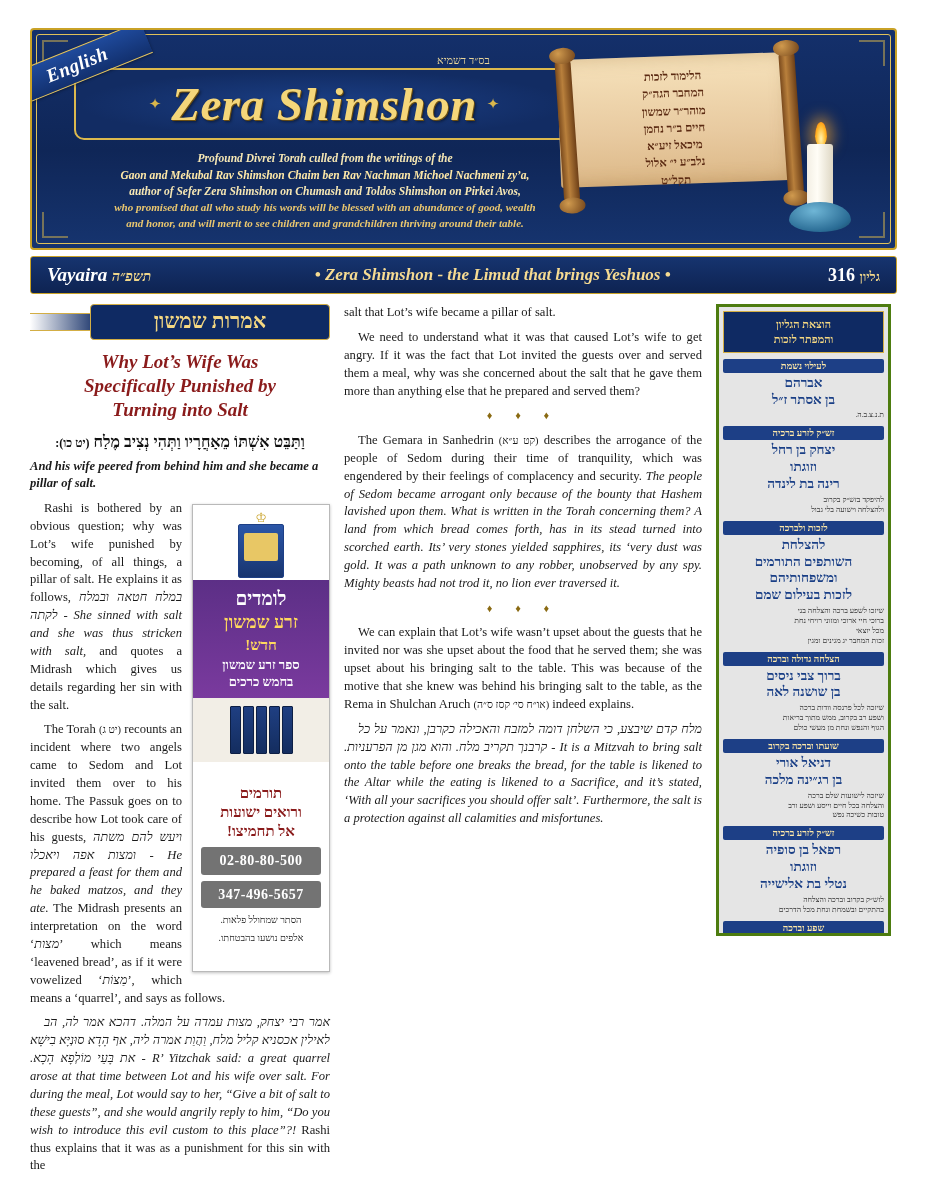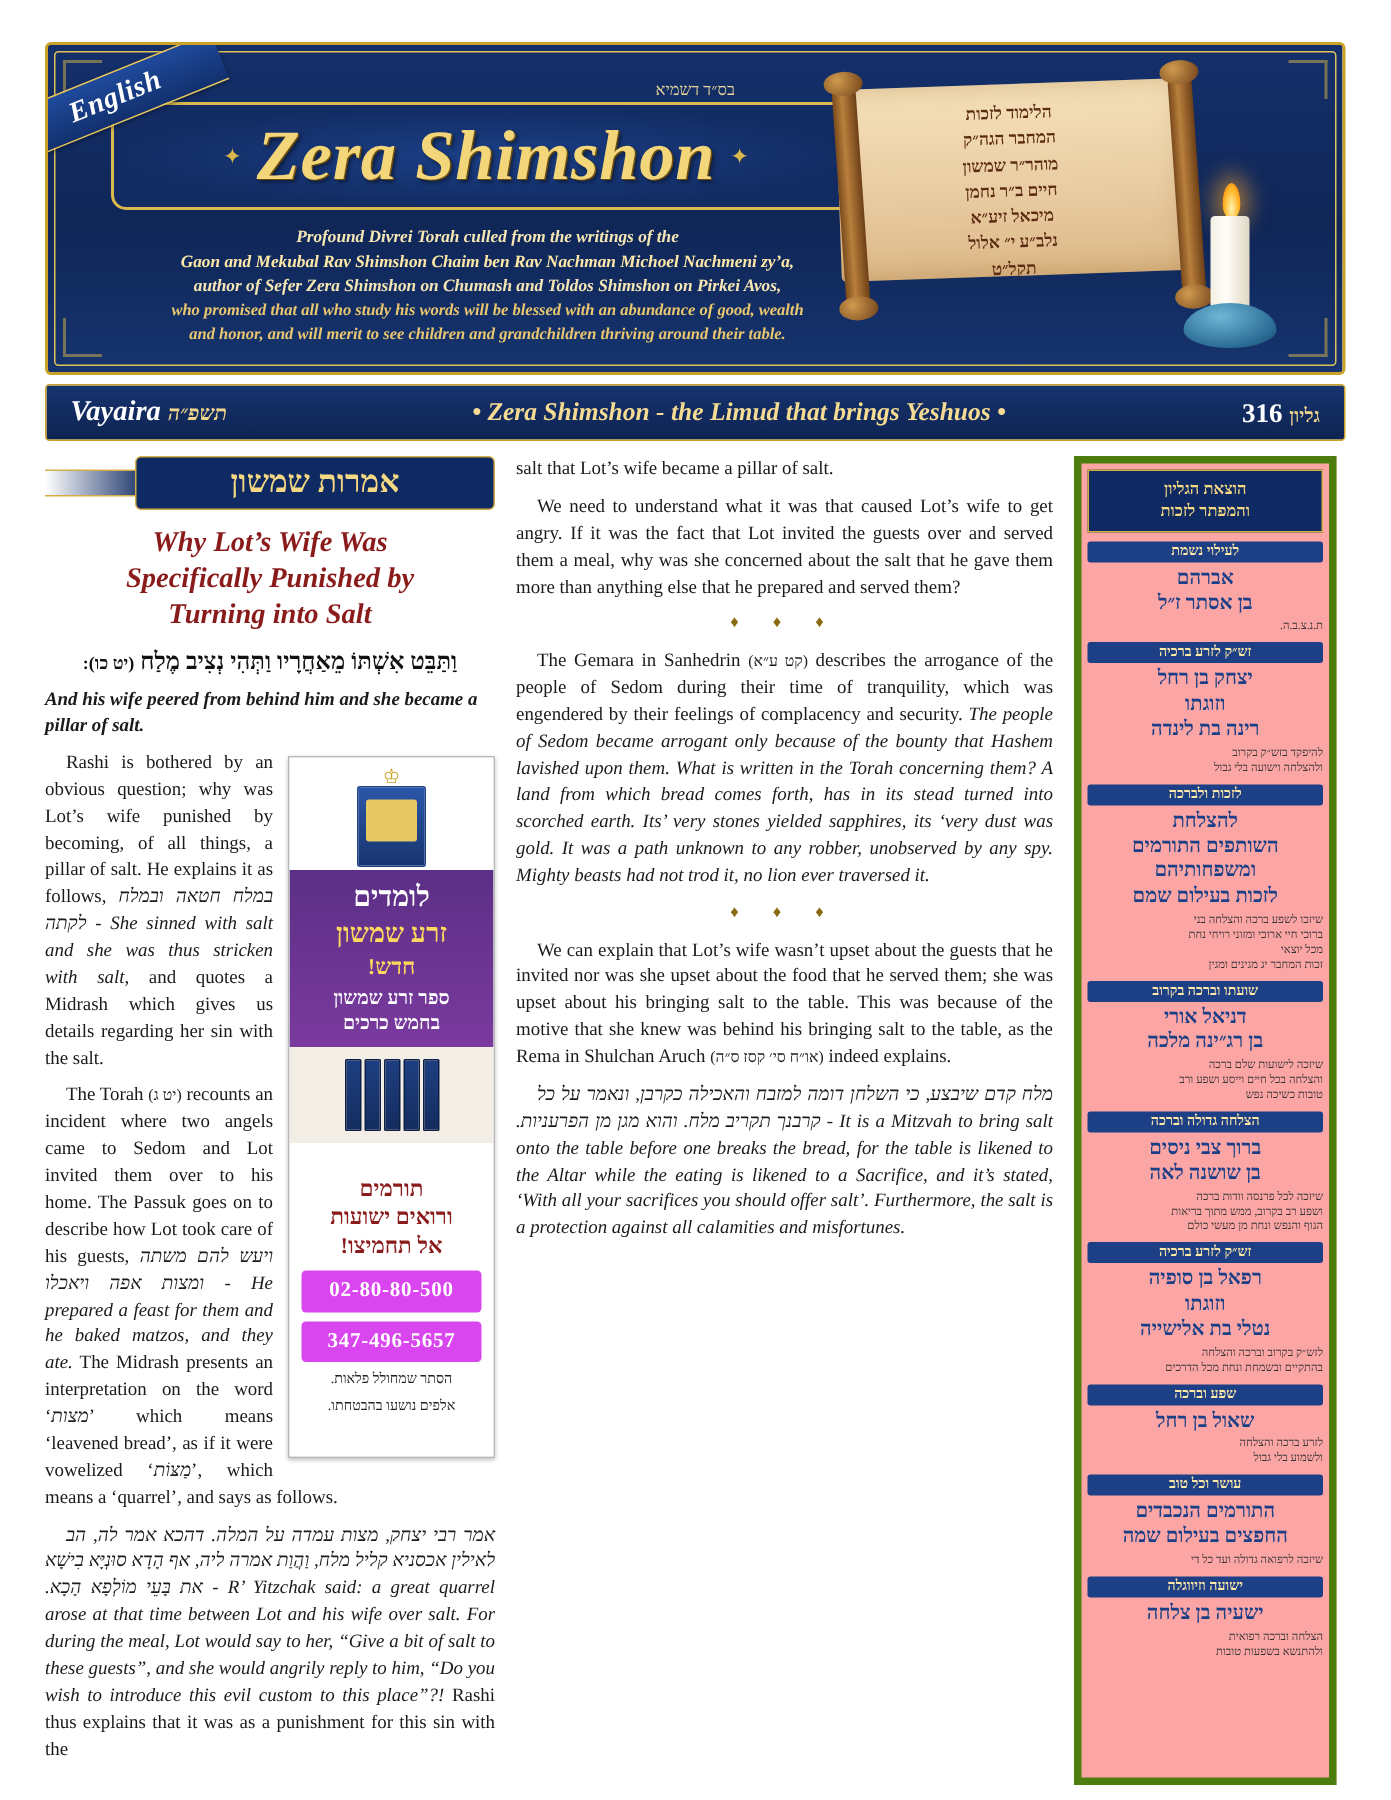--- a/index.html
+++ b/index.html
@@ -219,31 +219,31 @@
     background:#f2eee6; padding:8px 6px; display:flex; gap:2px; justify-content:center;
   }
   .ad-shelf i {
     display:block; width:11px; height:48px; border-radius:1px;
     background:linear-gradient(180deg,#1f3f82,#142d5f);
     border:1px solid #0d1f45;
   }
   .ad-bottom { background:#ffffff; padding:22px 4px; direction:rtl;}
   .ad-bottom .t1 { color:#8a1b1b; font-size:15px; font-weight:bold; line-height:1.25;}
   .ad-phone {
-    background:#d946ef; color:#fff; font-weight:bold; font-size:14px;
+    background:#737373; color:#fff; font-weight:bold; font-size:14px;
     padding:4px 2px; margin:6px 4px; border-radius:3px; letter-spacing:.5px;
   }
   .ad-foot { font-size:9.5px; direction:rtl; color:#222; padding:0 4px 5px; line-height:1.3;}
 
   .diamonds { text-align:center; color:#8a6a12; letter-spacing:10px; font-size:11px; margin:8px 0;}
 
   
   .ded-col {
-    border:5px solid #4d7c0f; background:#fca5a5; padding:4px;
-    height:886px; overflow:hidden;
+    border:3px solid #4d7c0f; background:#e5e5e5; padding:4px;
+    height:632px; overflow:hidden;
   }
   .ded-header {
     background:#0f2a63; color:#f5d882; text-align:center; direction:rtl;
     font-size:11px; font-weight:bold; padding:5px 2px; line-height:1.35;
     border:1px solid #d3ae45;
   }
   .ded-item { margin-top:6px; text-align:center; direction:rtl;}
   .ded-cat {
     background:#1d3f86; color:#ffe9a8; font-size:9.5px; font-weight:bold;
     padding:2px 3px; border-radius:2px; display:block;
@@ -429,44 +429,44 @@
                 <div>לזכות בעילום שמם</div>
               </div>
               <div class="ded-sub">
                 <div>שיזכו לשפע ברכה והצלחה בני</div>
                 <div>ברוכי חיי ארוכי ומזוני רויחי נחת</div>
                 <div>מכל יוצאי</div>
                 <div>זכות המחבר יג מגינים ומגין</div>
               </div>
             </div>
             <div class="ded-item">
+              <span class="ded-cat">הצלחה גדולה וברכה</span>
+              <div class="ded-names">
+                <div>ברוך צבי ניסים</div>
+                <div>בן שושנה לאה</div>
+              </div>
+              <div class="ded-sub">
+                <div>שיזכה לכל פרנסה וודות ברכה</div>
+                <div>ושפע רב בקרוב, ממש מתוך בריאות</div>
+                <div>הגוף והנפש ונחת מן מעשי כולם</div>
+              </div>
+            </div>
+            <div class="ded-item">
               <span class="ded-cat">שועתו וברכה בקרוב</span>
               <div class="ded-names">
                 <div>דניאל אורי</div>
                 <div>בן רג״ינה מלכה</div>
               </div>
               <div class="ded-sub">
                 <div>שיזכה לישועות שלם ברכה</div>
                 <div>והצלחה בכל חיים וייסע ושפע ורב</div>
                 <div>טובות כשיכה נפש</div>
               </div>
             </div>
             <div class="ded-item">
-              <span class="ded-cat">הצלחה גדולה וברכה</span>
-              <div class="ded-names">
-                <div>ברוך צבי ניסים</div>
-                <div>בן שושנה לאה</div>
-              </div>
-              <div class="ded-sub">
-                <div>שיזכה לכל פרנסה וודות ברכה</div>
-                <div>ושפע רב בקרוב, ממש מתוך בריאות</div>
-                <div>הגוף והנפש ונחת מן מעשי כולם</div>
-              </div>
-            </div>
-            <div class="ded-item">
               <span class="ded-cat">זש״ק לזרע ברכיה</span>
               <div class="ded-names">
                 <div>רפאל בן סופיה</div>
                 <div>וזוגתו</div>
                 <div>נטלי בת אלישייה</div>
               </div>
               <div class="ded-sub">
                 <div>לזש״ק בקרוב וברכה והצלחה</div>
                 <div>בהתקיים ובשמחת ונחת מכל הדרכים</div>
               </div>

